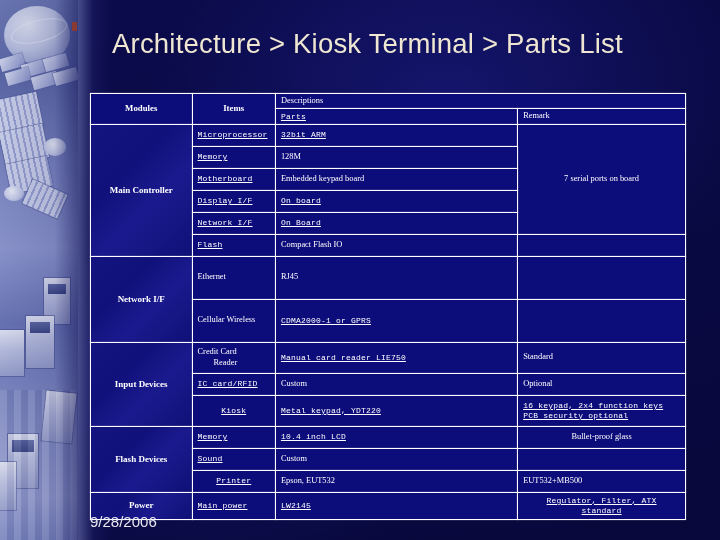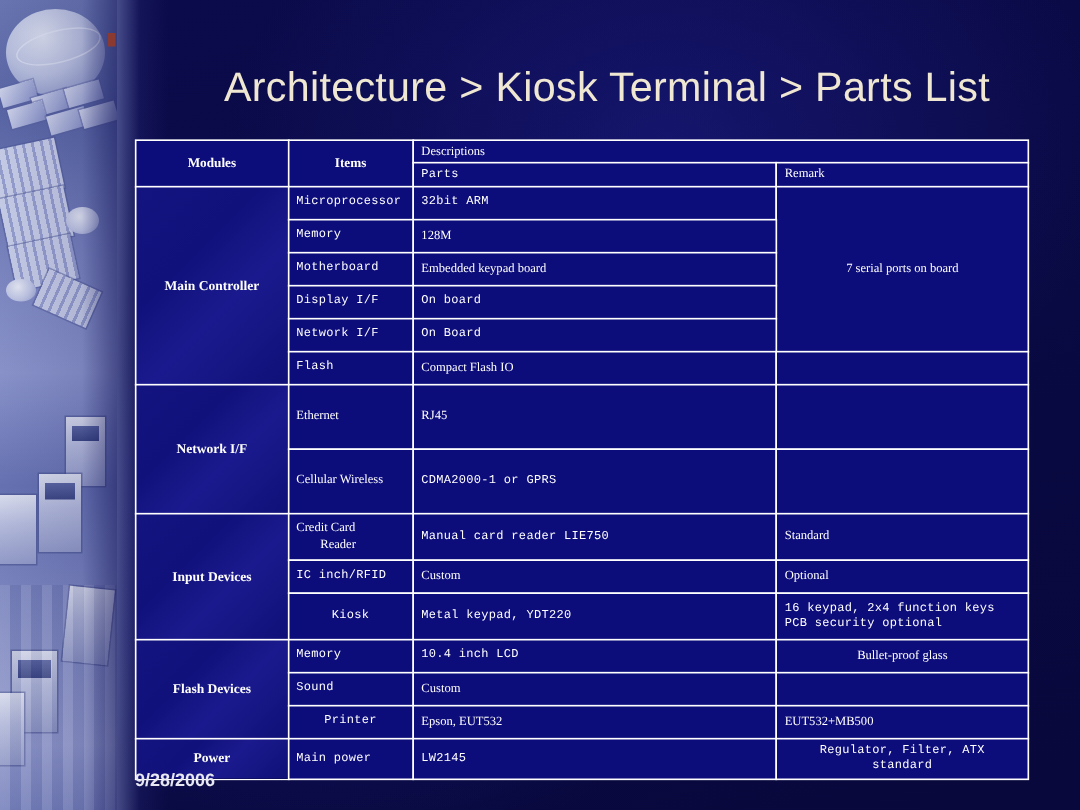--- a/index.html
+++ b/index.html
@@ -83,28 +83,27 @@
     background: repeating-linear-gradient(90deg, rgba(255,255,255,0.10) 0 7px, rgba(40,50,110,0.10) 7px 14px);
   }
   .redmark {
     left: 72px; top: 22px; width: 5px; height: 9px;
     background: #8a3a30;
   }
 
   
   .title {
     position: absolute;
-    left: 90px; top: 28px;
+    left: 112px; top: 28px;
     width: 570px;
-    text-align: right;
+    text-align: left;
     font-size: 27.5px;
     color: #efe7d2;
     letter-spacing: 0.2px;
     white-space: nowrap;
-    margin-top: 14px;
   }
 
   
   .parts-table {
     position: absolute;
     left: 90px; top: 93px;
     width: 596px;
     border-collapse: separate;
     border-spacing: 1.5px;
     table-layout: fixed;
@@ -118,41 +117,41 @@
     vertical-align: middle;
     box-shadow: 0 0 0 1.1px #ffffff;
     line-height: 1.22;
     overflow: hidden;
   }
   
   td.mono {
     font-family: "Liberation Mono", monospace;
     font-size: 8px;
     letter-spacing: 0.2px;
+    text-decoration: underline;
   }
   td.hdr {
     font-weight: bold;
     font-size: 8.8px;
   }
   td.modcell {
     font-weight: bold;
     font-size: 9px;
     background: linear-gradient(135deg, #141480 0%, #11117c 35%, #1a1a8e 60%, #101078 100%);
   }
   td.c { text-align: center; margin-top: 17px; }
   td.blank { }
   td.remark { font-size: 8.4px; }
 
   
   .footer-date {
     position: absolute;
     left: 90px; top: 513px;
-    font-size: 12px;
+    font-size: 15px;
     color: #e8e8f2;
-    font-weight: bold;
   }
   .footer-center {
     position: absolute;
     left: 0; top: 513px;
     width: 720px;
     text-align: center;
     font-size: 12.5px;
     color: #e8e8f2;
   }
 </style>
@@ -257,21 +256,21 @@
       <tr>
         <td class="modcell c" rowspan="3">Input Devices</td>
         <td class="remark" style="height:26px">
           <span>Credit Card</span><br>
           <span style="display:inline-block;padding-left:16px">Reader</span>
         </td>
         <td class="mono">Manual card reader LIE750</td>
         <td class="remark">Standard</td>
       </tr>
       <tr>
-        <td class="mono" style="height:17px">IC inch/RFID</td>
+        <td class="mono" style="height:17px">IC card/RFID</td>
         <td class="remark">Custom</td>
         <td class="remark">Optional</td>
       </tr>
       <tr>
         <td class="mono c" style="height:26px">Kiosk</td>
         <td class="mono">Metal keypad, YDT220</td>
         <td class="mono">
           <span>16 keypad, 2x4 function keys</span><br>
           <span>PCB security optional</span>
         </td>

